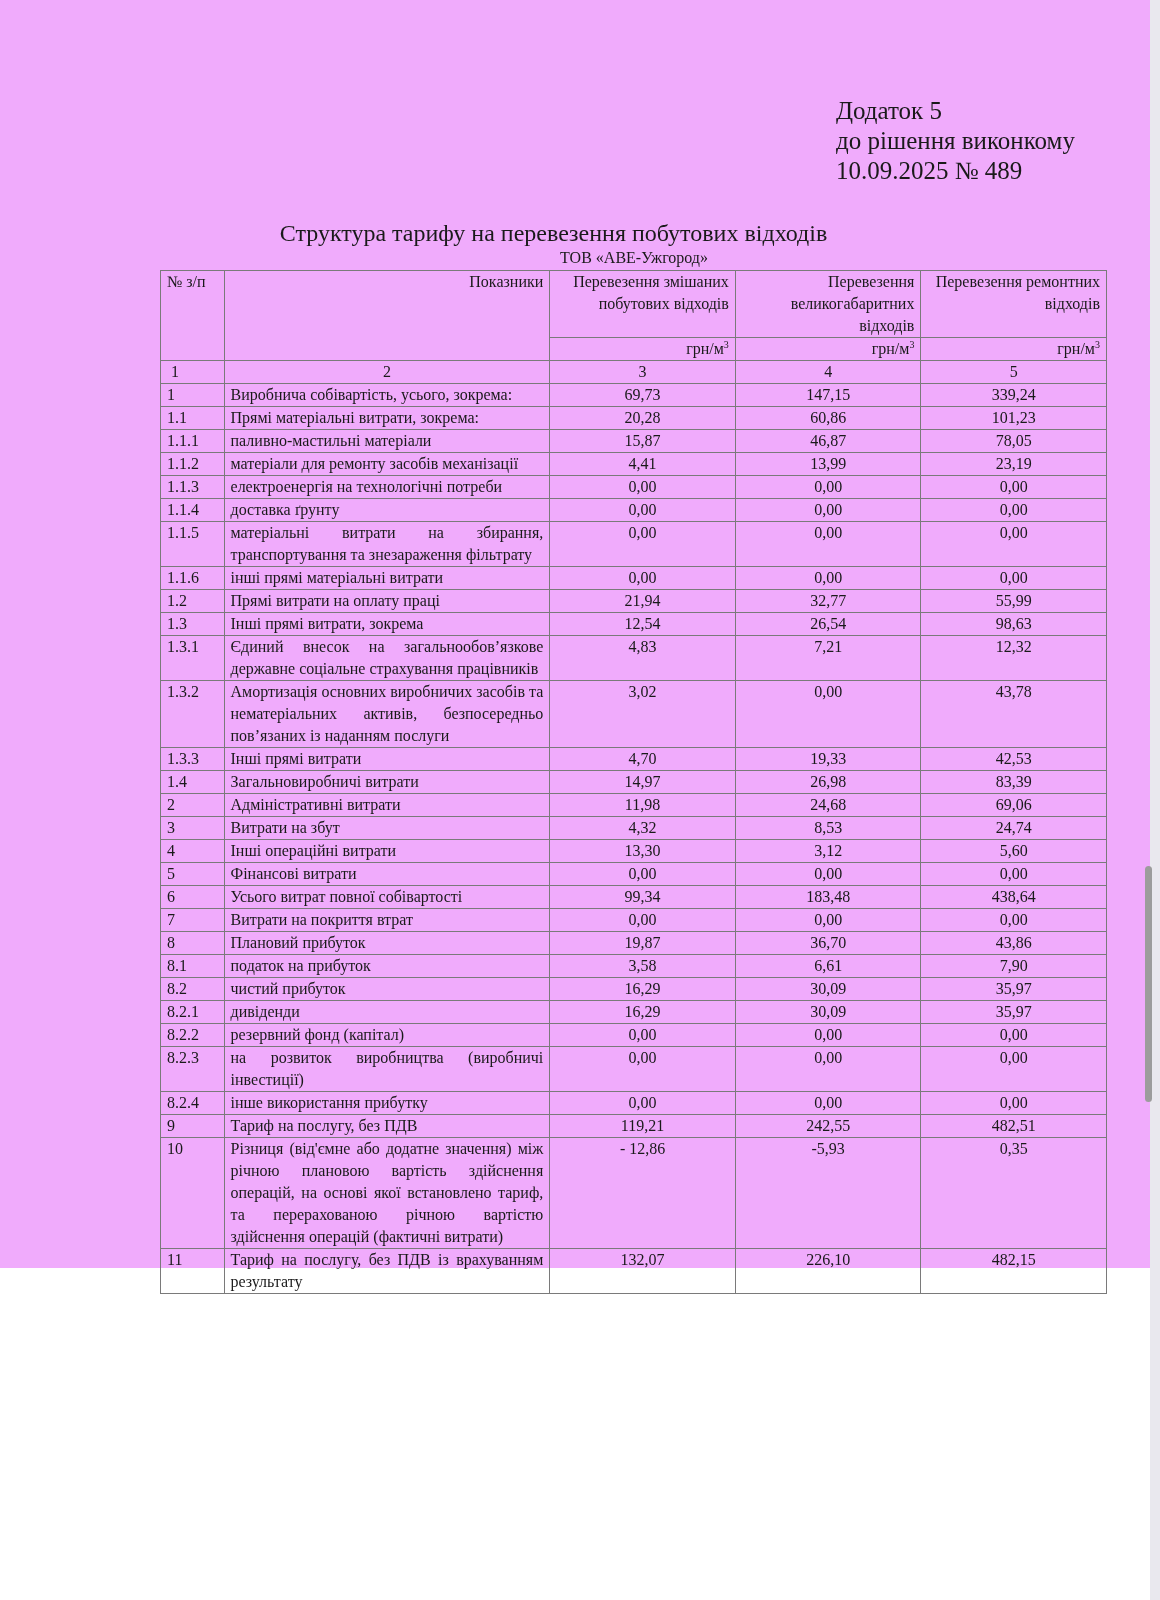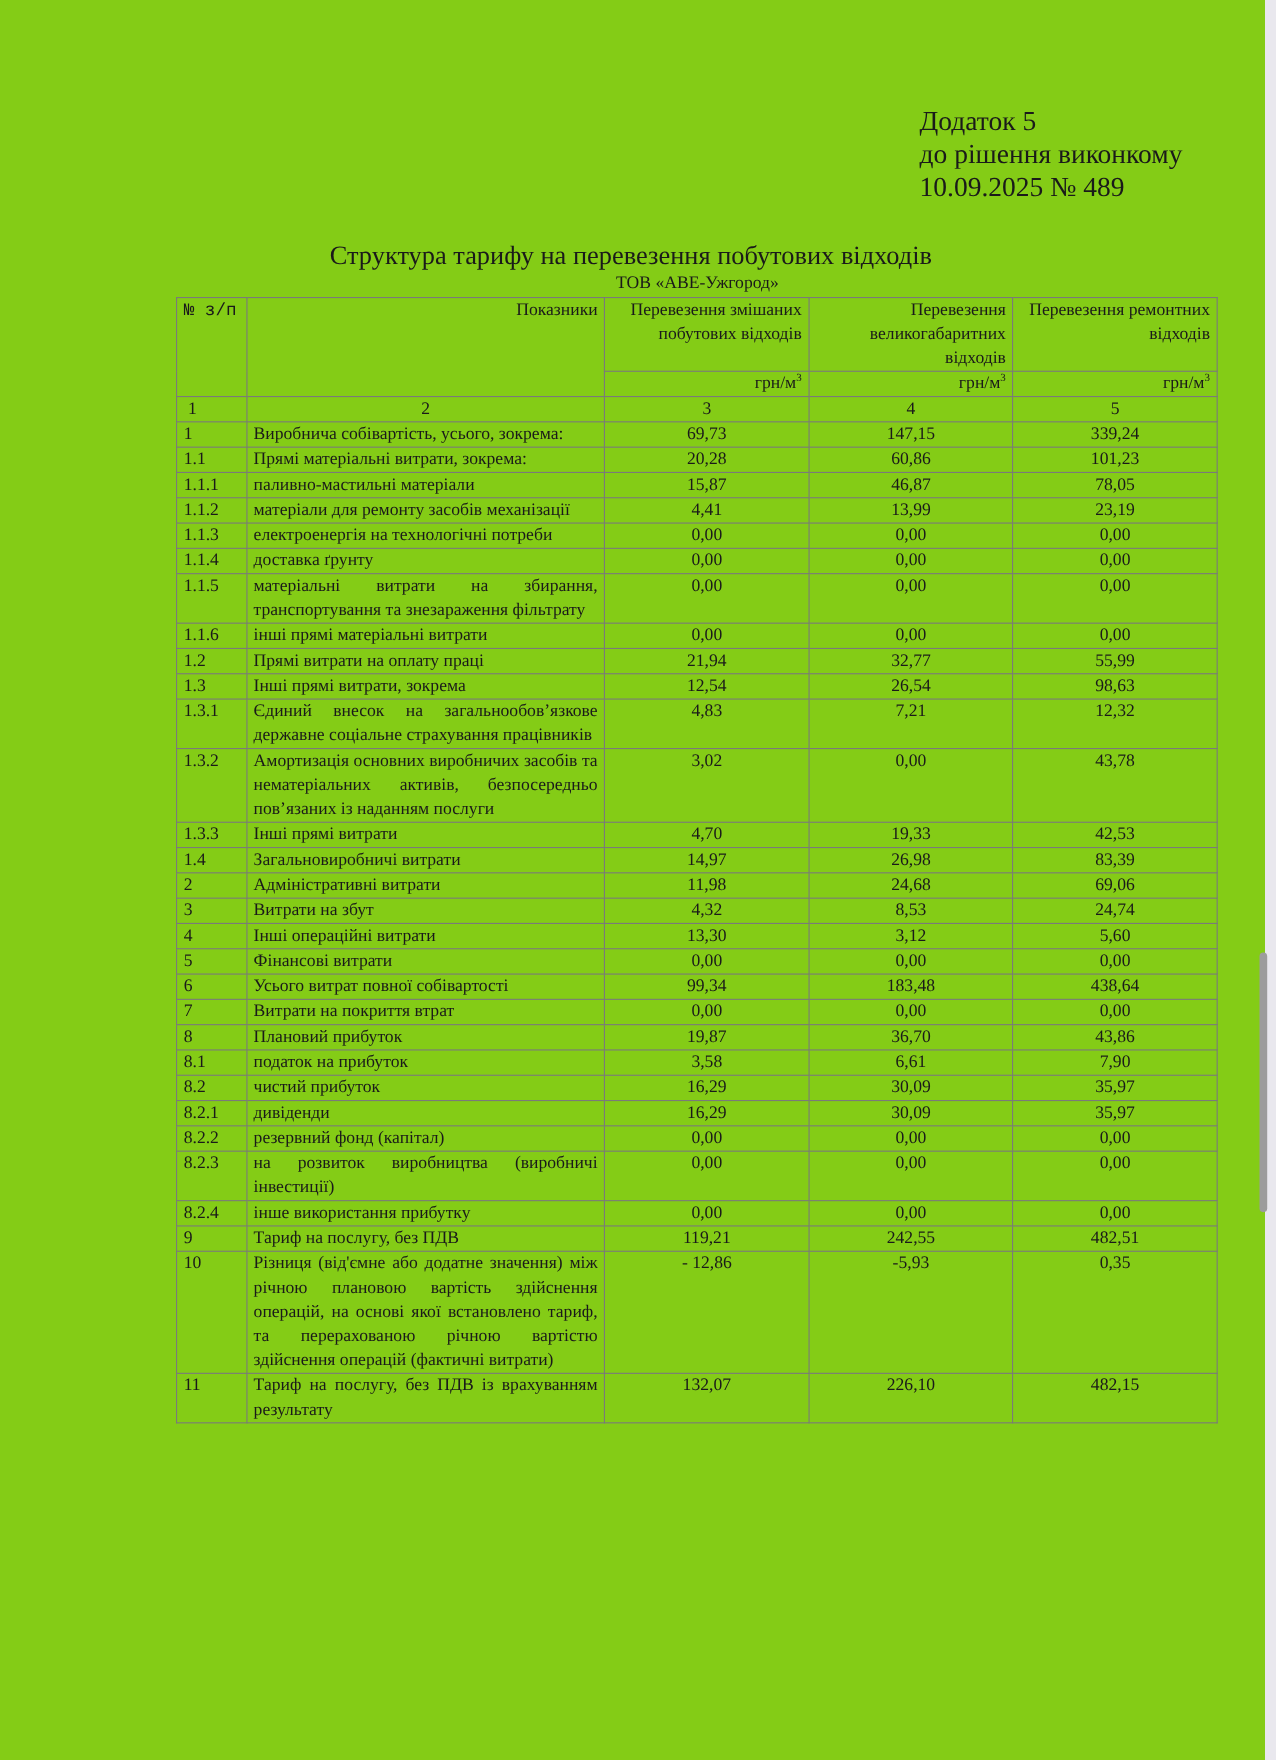--- a/index.html
+++ b/index.html
@@ -1,39 +1,39 @@
 <!DOCTYPE html>
 <html><head>
 <meta charset="utf-8">
 <style>
   html, body { margin:0; padding:0; }
   body {
     width:1160px; height:1600px; background:#ffffff; position:relative; overflow:hidden;
     font-family: "Liberation Serif", "DejaVu Serif", serif; color:#1a1a1a;
   }
-  .page { position:absolute; left:0; top:0; width:1150px; height:1600px; background:#84cc16; }
+  .page { position:absolute; left:0; top:0; width:1150px; height:1268px; background:#f0abfc; }
   .right-strip { position:absolute; left:1150px; top:0; width:10px; height:1600px; background:#e9e8ee; }
   .scroll-thumb { position:absolute; left:1145px; top:866px; width:7px; height:236px; background:#9c9c9c; border-radius:4px; }
 
   .annex { position:absolute; left:836px; top:96px; font-size:25px; line-height:30px; }
-  .title { position:absolute; left:0; width:1107px; top:219px; text-align:center; font-size:24px; line-height:28px;padding-left:20px; }
+  .title { position:absolute; left:0; width:1107px; top:219px; text-align:center; font-size:24px; line-height:28px; }
   .subtitle { position:absolute; left:0; width:1268px; top:249px; text-align:center; font-size:16px; line-height:18px; }
 
   table.grid {
     position:absolute; left:160px; top:270px; width:947px;
     border-collapse:collapse; font-size:16px; line-height:22px;
   }
   table.grid td, table.grid th {
     border:1.4px solid #7a7a7a; vertical-align:top; padding:0 6px; font-weight:normal;
   }
   .c-no { width:50px; }
   .c-name { width:310px; text-align:justify; text-align-last:left;margin-left:44px; }
   .c-val { width:171px; text-align:center; }
   .hdr th { text-align:right; vertical-align:top; padding-top:2px; }
-  .hdr .th-no { text-align:left;font-family:Liberation Mono, monospace; }
+  .hdr .th-no { text-align:left; }
   .unit td { text-align:right; }
   .numrow td { text-align:center; height:22px; }
   .numrow td.n1 { text-align:left; padding-left:10px; }
   sup { font-size:10px; line-height:0; }
 </style>
 </head>
 <body>
 
 <div class="page">
 

